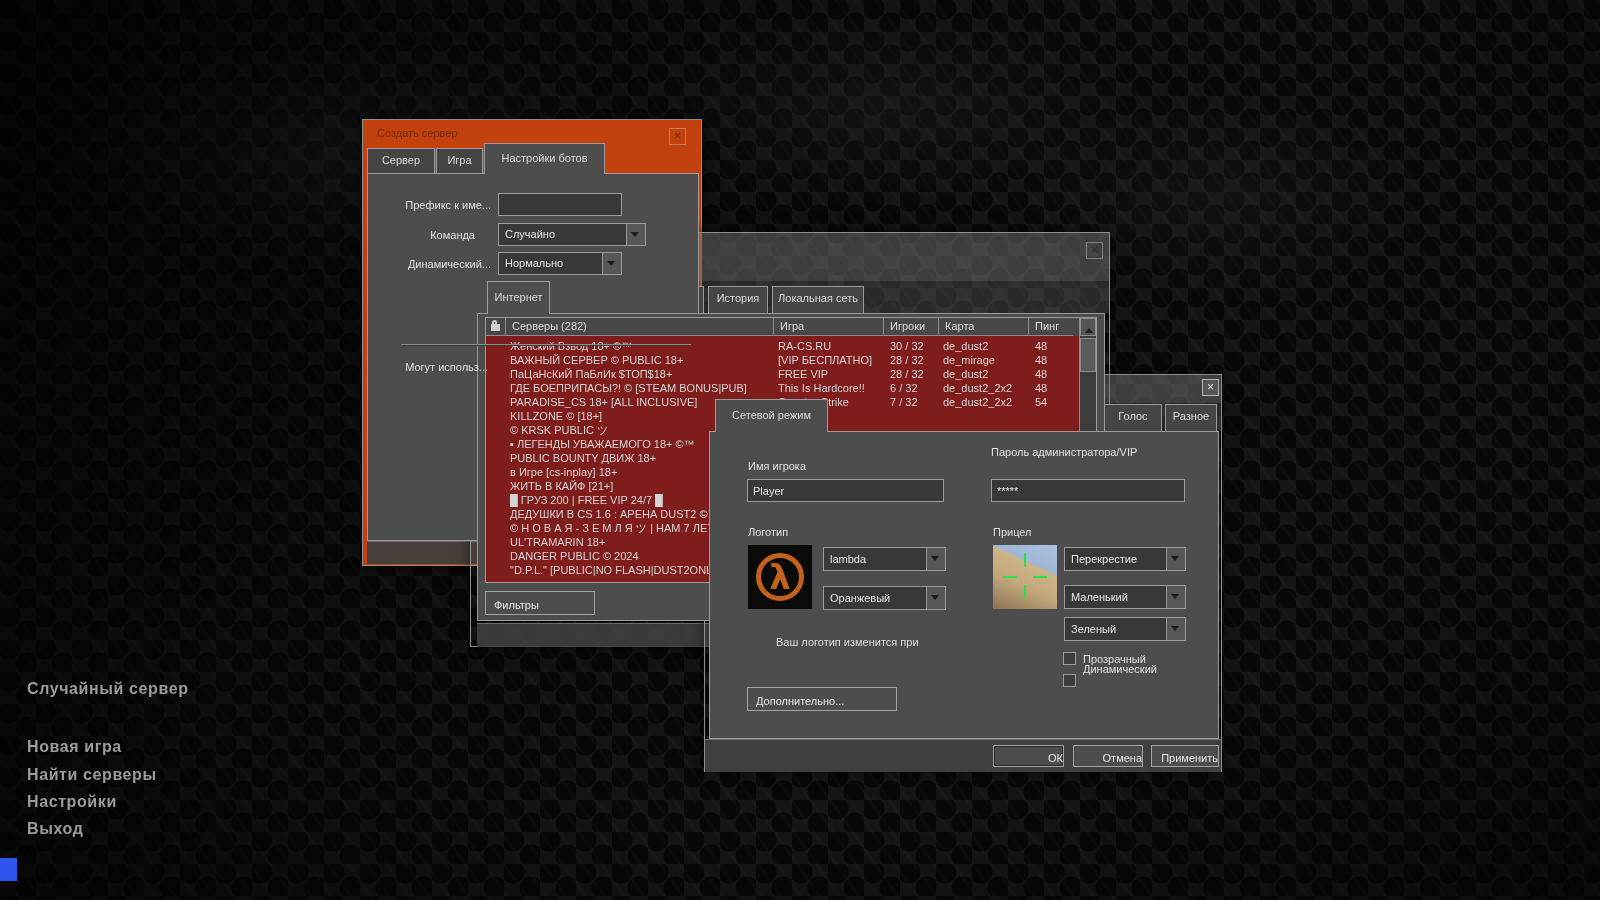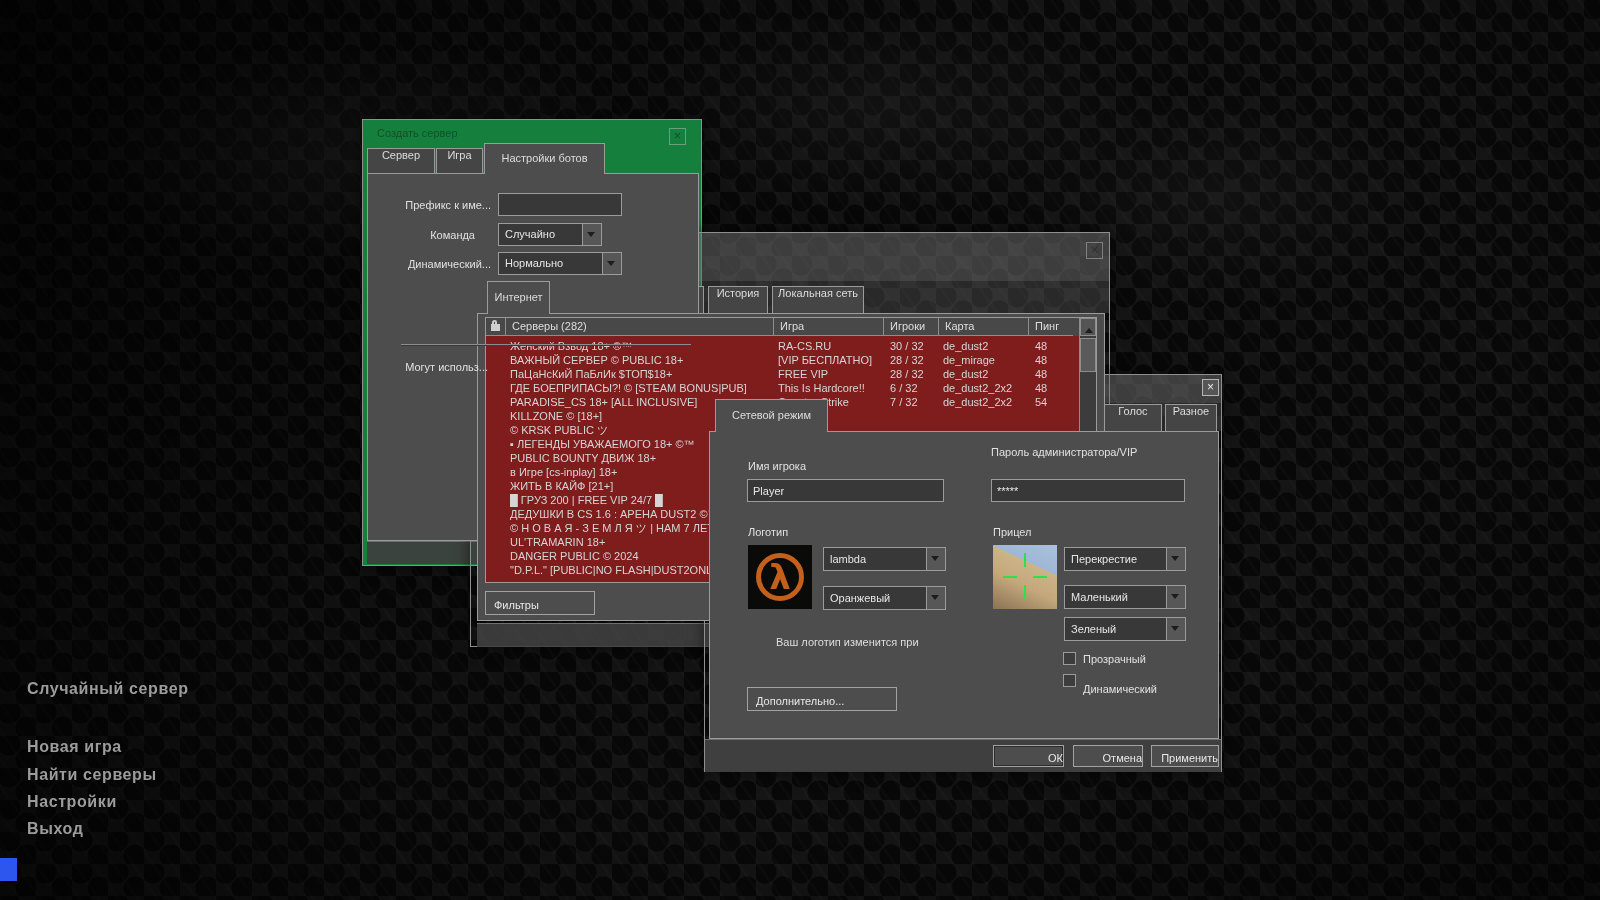--- a/index.html
+++ b/index.html
@@ -31,21 +31,21 @@
   
   .dialog{position:absolute;border:1px solid #8f8f8f;box-sizing:border-box;
     box-shadow:0 0 14px rgba(0,0,0,.55);font-size:11px;}
   .titlebar-text{position:absolute;color:rgba(15,15,15,.45);font-size:11px;white-space:nowrap;}
   .close-btn{position:absolute;width:17px;height:17px;box-sizing:border-box;
     border:1px solid rgba(190,190,190,.5);color:rgba(25,25,25,.55);
     font-size:12px;line-height:15px;text-align:center;cursor:pointer;}
   .close-btn.bright{border-color:#b5b5b5;color:#e8e8e8;background:#565656;}
   .tab{position:absolute;box-sizing:border-box;border:1px solid #9b9b9b;border-bottom:none;
     background:#454545;color:#dcdcdc;text-align:center;cursor:pointer;white-space:nowrap;overflow:hidden;}
-  .tab .tlbl{display:block;}
+  .tab .tlbl{display:block;margin-top:5px;}
   .tab.active{background:#4d4d4d;z-index:3;}
   .panel{position:absolute;box-sizing:border-box;background:#4d4d4d;border:1px solid #9b9b9b;z-index:2;}
   .bottombar{position:absolute;box-sizing:border-box;background:rgba(62,62,62,.93);border-top:1px solid #6f6f6f;}
   .flabel{position:absolute;color:#e0e0e0;white-space:nowrap;}
   .flabel.right{text-align:right;}
   .tinput{position:absolute;box-sizing:border-box;background:#383838;border:1px solid #9b9b9b;
     color:#e8e8e8;font-size:11px;font-family:"Liberation Sans",sans-serif;padding:0 5px;outline:none;}
   .dropdown{position:absolute;box-sizing:border-box;background:#383838;border:1px solid #9b9b9b;
     cursor:pointer;}
   .dd-val{position:absolute;left:6px;top:4px;color:#e6e6e6;white-space:nowrap;}
@@ -112,21 +112,21 @@
   <div class="blue-artifact"></div>
 
   <nav>
     <div class="menu-item" style="top:680px">Случайный сервер</div>
     <div class="menu-item" style="top:738px">Новая игра</div>
     <div class="menu-item" style="top:766px">Найти серверы</div>
     <div class="menu-item" style="top:793px">Настройки</div>
     <div class="menu-item" style="top:820px">Выход</div>
   </nav>
 
-  <section class="dialog" style="left:362px;top:119px;width:340px;height:447px;background:#15803d;">
+  <section class="dialog" style="left:362px;top:119px;width:340px;height:447px;background:#c2410c;">
     <div style="position:absolute;left:0;top:0;right:0;height:26px;">
       <span class="titlebar-text" style="left:14px;top:7px;">Создать сервер</span>
     </div>
     <div class="close-btn" style="left:306px;top:8px;">×</div>
 
     <div class="tab" style="left:4px;top:28px;width:68px;height:25px;">
       <span class="tlbl">Сервер</span>
     </div>
     <div class="tab" style="left:73px;top:28px;width:47px;height:25px;">
       <span class="tlbl">Игра</span>
@@ -134,21 +134,21 @@
     <div class="tab active" style="left:121px;top:23px;width:121px;height:31px;">
       <span class="tlbl" style="margin-top:8px;">Настройки ботов</span>
     </div>
 
     <div class="panel" style="left:4px;top:53px;width:332px;height:368px;"></div>
 
     <div class="flabel right" style="left:20px;top:79px;width:108px;z-index:4;">Префикс к име...</div>
     <input class="tinput" style="left: 135px; top: 73px; width: 124px; height: 23px; z-index: 4;" value="">
 
     <div class="flabel right" style="left:4px;top:109px;width:108px;z-index:4;">Команда</div>
-    <div class="dropdown" style="left:135px;top:103px;width:104px;height:23px;z-index:4;">
+    <div class="dropdown" style="left:135px;top:103px;width:148px;height:23px;z-index:4;">
       <span class="dd-val">Случайно</span>
       <span class="dd-btn"></span>
     </div>
 
     <div class="flabel right" style="left:20px;top:138px;width:108px;z-index:4;">Динамический...</div>
     <div class="dropdown" style="left:135px;top:132px;width:124px;height:23px;z-index:4;">
       <span class="dd-val">Нормально</span>
       <span class="dd-btn"></span>
     </div>
 
@@ -398,20 +398,20 @@
       <span class="dd-btn"></span>
     </div>
     <div class="dropdown" style="left:359px;top:242px;width:122px;height:24px;z-index:4;">
       <span class="dd-val" style="top:5px;">Зеленый</span>
       <span class="dd-btn"></span>
     </div>
 
     <div class="checkbox" style="left:358px;top:277px;z-index:4;"></div>
     <div class="flabel" style="left:378px;top:278px;z-index:4;">Прозрачный</div>
     <div class="checkbox" style="left:358px;top:299px;z-index:4;"></div>
-    <div class="flabel" style="left:378px;top:308px;z-index:4;">Динамический</div>
+    <div class="flabel" style="left:378px;top:288px;z-index:4;">Динамический</div>
 
     <div class="bottombar" style="left:0;top:364px;width:100%;height:33px;background:#3f3f3f;"></div>
     <button class="vbutton center" style="left:288px;top:370px;width:71px;height:22px;z-index:4;box-shadow:inset 0 0 0 1px #2c2c2c;">ОК</button>
     <button class="vbutton center" style="left:368px;top:370px;width:70px;height:22px;z-index:4;">Отмена</button>
     <button class="vbutton center" style="left:446px;top:370px;width:68px;height:22px;z-index:4;">Применить</button>
   </section>
 </div>
 
 </body></html>

